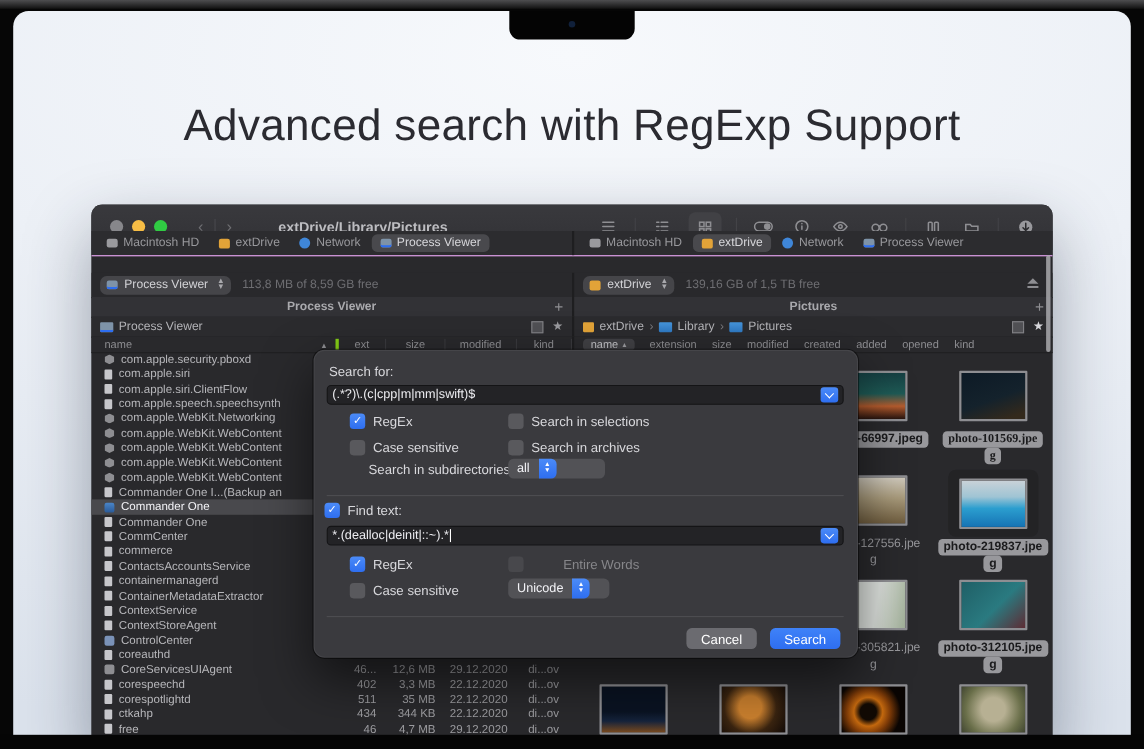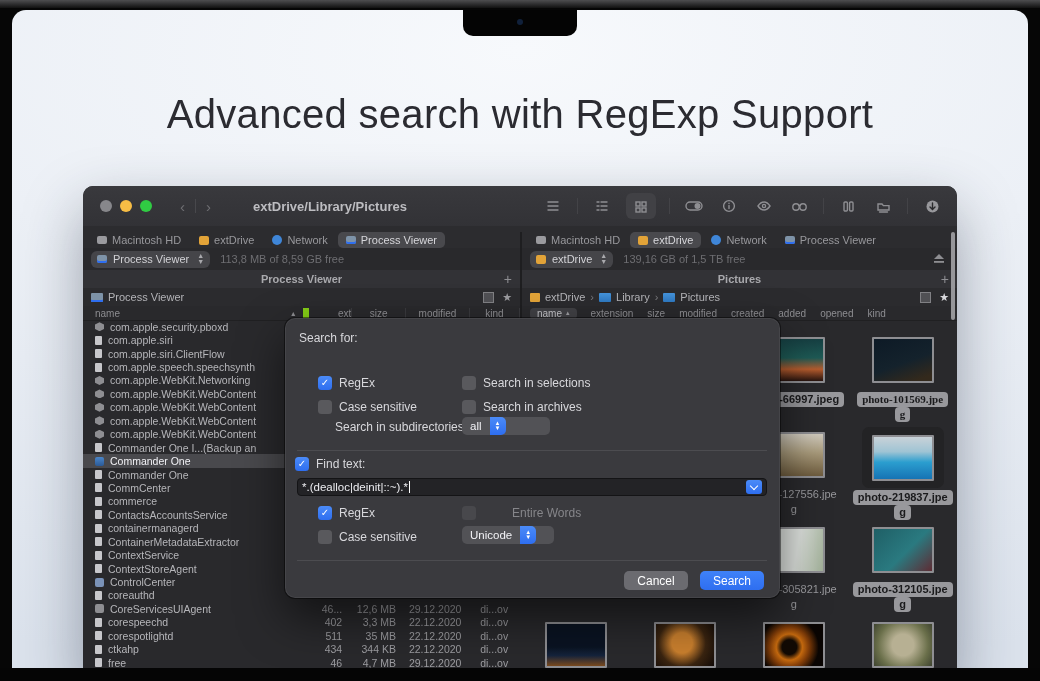--- a/index.html
+++ b/index.html
@@ -30,21 +30,21 @@
   .navchevs{display:flex;align-items:center;gap:10px;margin-left:28px;color:#6f6f73;font-size:15px;}
   .navdiv{width:1px;height:14px;background:#48484c;}
   .wtitle{margin-left:42px;color:#bdbdc1;font-weight:bold;font-size:13px;}
   .tools{margin-left:auto;margin-right:14px;display:flex;align-items:center;gap:13px;}
   .tool{width:22px;height:20px;display:flex;align-items:center;justify-content:center;}
   .tool svg{stroke:#8e8e92;fill:none;stroke-width:1.4;stroke-linecap:round;}
   .tool.active{background:#414145;border-radius:6px;width:30px;height:26px;}
   .tdiv{width:1px;height:16px;background:#434347;}
 
   .hrow{position:absolute;left:0;right:0;display:flex;}
-  .tabstrip{top:40px;height:22px;background:#2c2c2f;border-bottom:6px solid #f0abfc;align-items:flex-end;}
+  .tabstrip{top:24px;height:22px;background:#2c2c2f;border-bottom:1px solid #f0abfc;}
   .drivebar{top:62px;height:22px;background:#29292c;border-bottom:1px solid #202022;}
   .panetitle{top:84px;height:18px;background:#323236;border-bottom:1px solid #202022;}
   .crumbrow{top:102px;height:18px;background:#2b2b2e;border-bottom:1px solid #202022;}
   .colheads{top:120px;height:14px;background:#29292c;border-bottom:1px solid #202022;font-size:10px;color:#8d8d91;}
   .half{width:437px;position:relative;display:flex;align-items:center;box-sizing:border-box;}
   .half.r{border-left:2px solid #1e1e20;width:437px;}
 
   .tabs{display:flex;align-items:center;gap:2px;padding-left:6px;}
   .tab{display:flex;align-items:center;gap:5px;padding:2px 8px;border-radius:5px;color:#98989c;font-size:11px;white-space:nowrap;}
   .tab.sel{background:#49494d;color:#d6d6da;}
@@ -73,21 +73,21 @@
   .crumbends{margin-left:auto;margin-right:8px;display:flex;align-items:center;gap:8px;}
   .sqic{width:9px;height:9px;border:1px solid #808084;background:#505054;}
   .star{font-size:11px;line-height:10px;}
   .star.dim{color:#9a9a9e;} .star.lit{color:#d8d8dc;}
 
   
   .lcols{display:flex;width:100%;align-items:center;height:100%;}
   .lcols span{display:inline-block;}
   .lc-name{width:236px;padding-left:12px;box-sizing:border-box;}
   .lc-sort{width:14px;color:#8d8d91;font-size:8px;}
-  .lc-ext{width:48px;text-align:right;border-left:6px solid #84cc16;}
+  .lc-ext{width:48px;text-align:center;border-left:3px solid #84cc16;}
   .lc-size{width:60px;text-align:center;border-left:1px solid #39393d;}
   .lc-mod{width:72px;text-align:center;border-left:1px solid #39393d;}
   .lc-kind{width:56px;text-align:center;border-left:1px solid #39393d;border-right:1px solid #39393d;}
   .rcols{display:flex;width:100%;align-items:center;gap:14px;padding-left:8px;height:100%;}
   .rcols .pill{background:#404044;border-radius:4px;padding:0 7px;color:#c2c2c6;display:flex;gap:4px;align-items:center;}
   .rcols .pill .srt{font-size:7px;color:#9d9da1;}
 
   
   .list{position:absolute;left:0;top:134px;width:437px;height:352px;overflow:hidden;}
   .lrow{display:flex;align-items:center;height:13.45px;font-size:10.5px;color:#b6b6ba;}
@@ -742,20 +742,26 @@
           <div class="thumb g-dandelion"></div>
         </div>
         <div class="plabel"></div>
       </div>
     </div>
 
   <div class="scrollthumb"></div>
 
   <div class="dialog">
     <div class="dlabel" style="top:13px;">Search for:</div>
+    <div class="dfield" style="top:32px;">
+      <span class="ftext">(.*?)\.(c|cpp|m|mm|swift)$</span>
+      <span class="fchev">
+          <i></i>
+        </span>
+    </div>
     <div class="cbrow" style="left:33px;top:58px;">
       <span class="cb checked"></span>
       <span class="lbl">RegEx</span>
     </div>
     <div class="cbrow" style="left:177px;top:58px;">
       <span class="cb"></span>
       <span class="lbl">Search in selections</span>
     </div>
     <div class="cbrow" style="left:33px;top:82px;">
       <span class="cb"></span>

